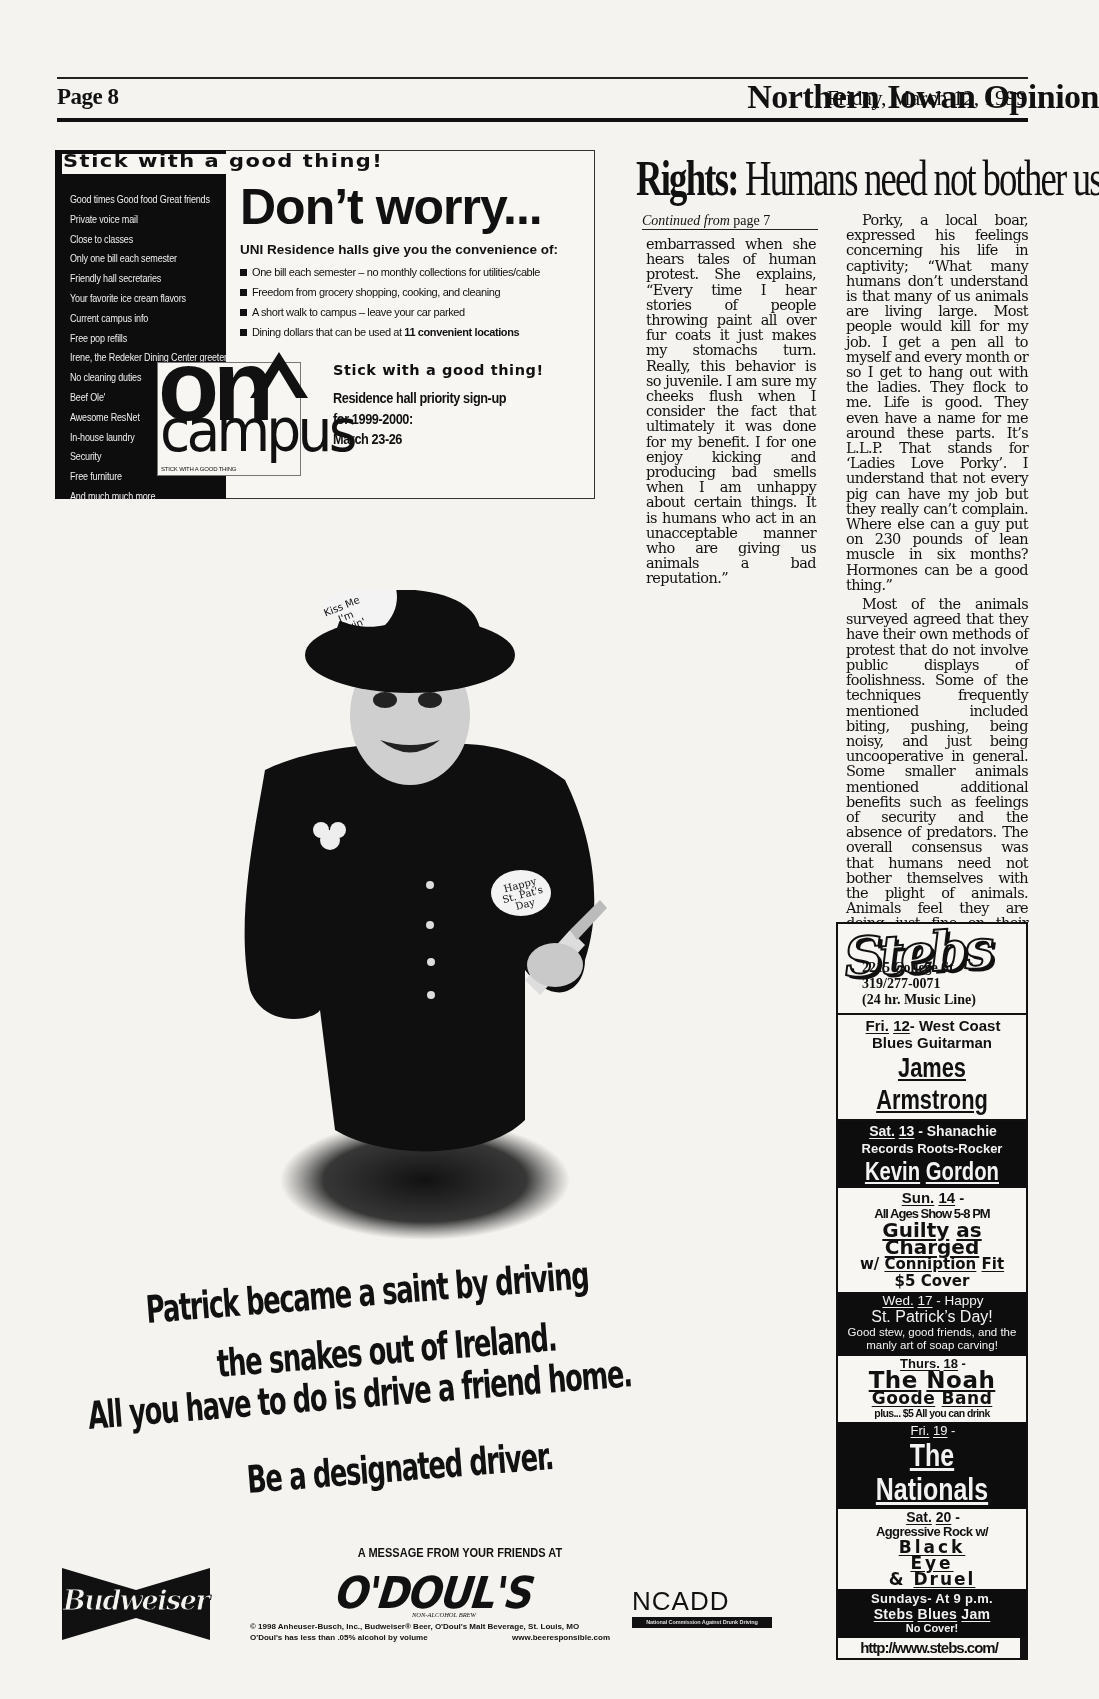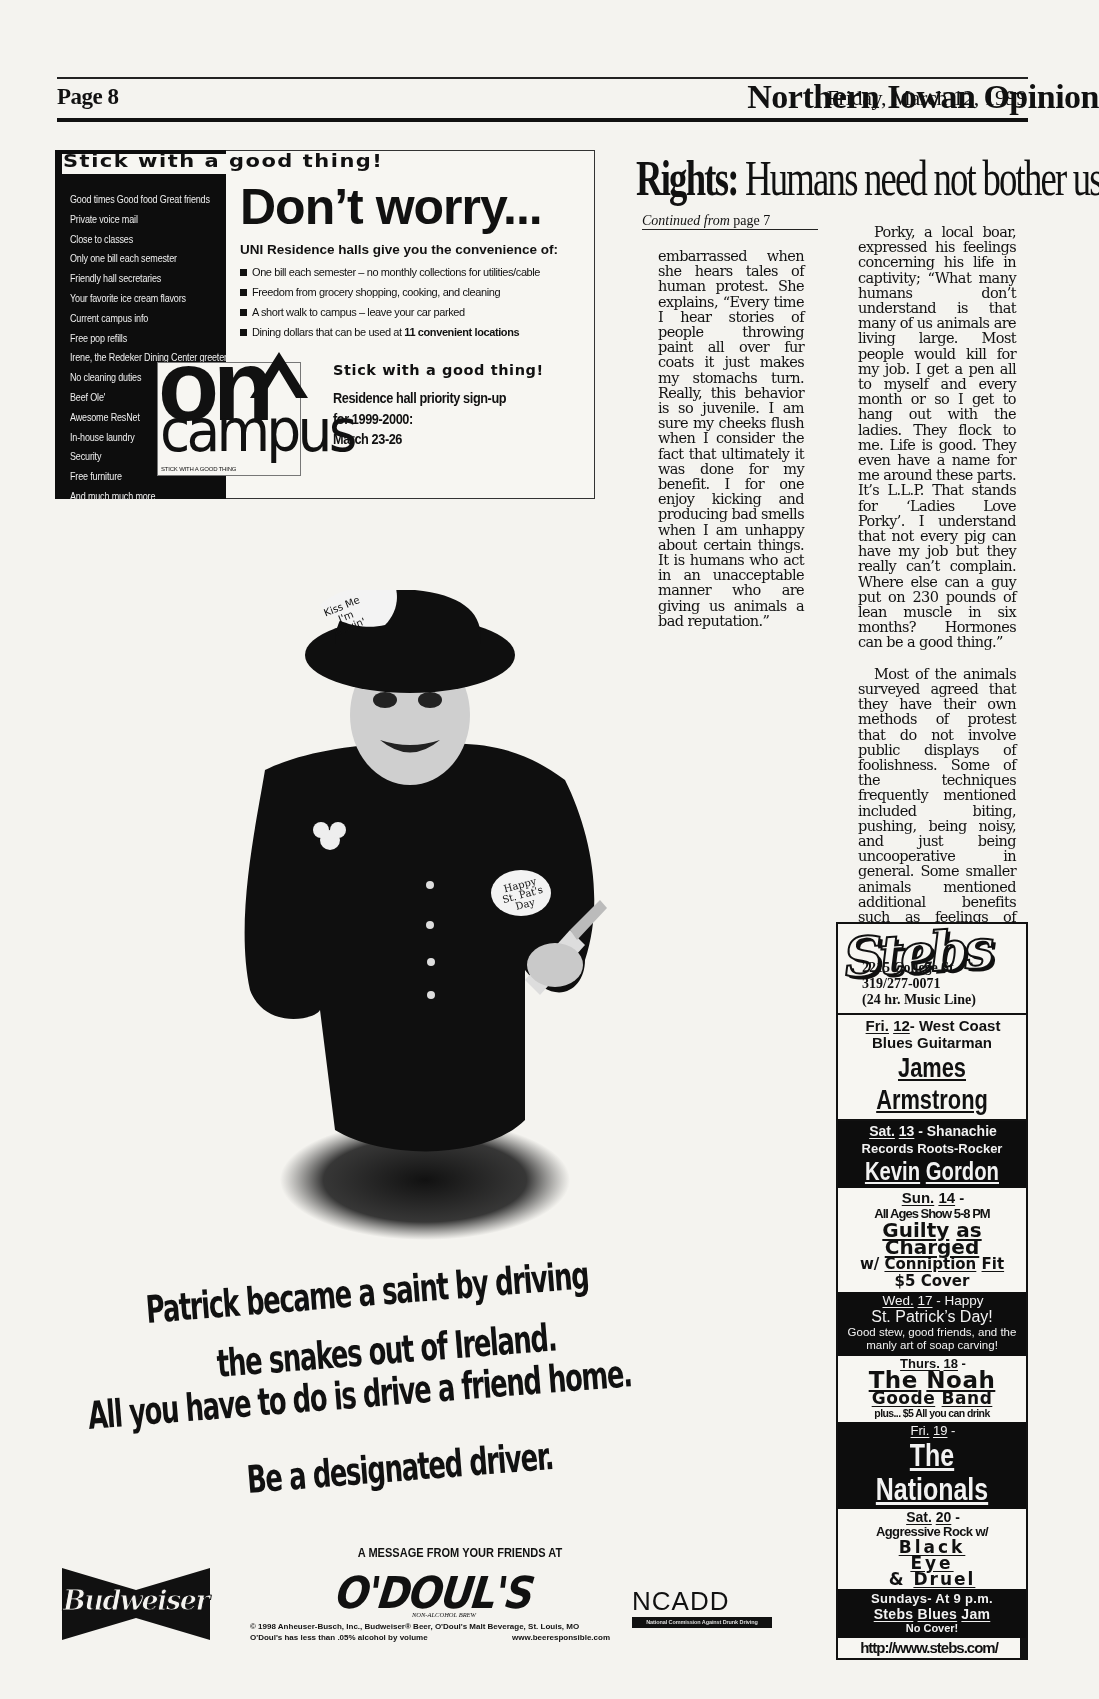--- a/index.html
+++ b/index.html
@@ -38,21 +38,21 @@
   .signup { left: 333px; top: 388px; font: bold 15px "Liberation Sans", sans-serif; line-height: 20.5px; letter-spacing: -0.5px; transform: scaleX(0.85); transform-origin: left; }
 
   
   .art-head { left: 636px; top: 148px; font: 51px "Liberation Serif", serif; letter-spacing: -2.5px; white-space: nowrap; transform: scaleX(0.72); transform-origin: left top; line-height: 60px; }
   .art-head b { font-weight: bold; }
   .cont-from { left: 642px; top: 213px; font: 14px "Liberation Serif", serif; border-bottom: 1px solid #222; width: 176px; }
   .cont-from i { font-style: italic; }
   .col { font: 14.5px "DejaVu Serif", serif; line-height: 15.2px; text-align: justify; letter-spacing: -0.6px; }
   .col1 { left: 642px; top: 233px; width: 178px; }
   .col2 { left: 842px; top: 209px; width: 190px; }
-  .col p { margin: 16px; text-indent: 0; }
+  .col p { margin: 4px; text-indent: 0; }
   .col p.indent { text-indent: 16px; }
 
   
   .stebs { left: 836px; top: 922px; width: 188px; border: 2px solid #111; background: #f7f6f2; }
   .stebs .logo-wrap { height: 89px; position: relative; border-bottom: 2px solid #111; }
   .stebs .logo { position: absolute; left: 6px; top: 0px; font: italic bold 54px "DejaVu Serif", serif; letter-spacing: -4px; line-height: 58px; color: #f7f6f2; -webkit-text-stroke: 2px #111; text-shadow: 3px 3px 0 #111; transform: rotate(-4deg); }
   .stebs .addr { position: absolute; left: 0; right: 0; top: 36px; text-align: left; font: bold 14px "Liberation Serif", serif; line-height: 16px; padding-left: 24px; }
   .stebs .row { text-align: center; font-family: "Liberation Sans", sans-serif; font-weight: bold; }
   .stebs .row.black { background: #0d0d0d; color: #f2f2f2; }
   .stebs .row.white { background: #f7f6f2; color: #111; }

